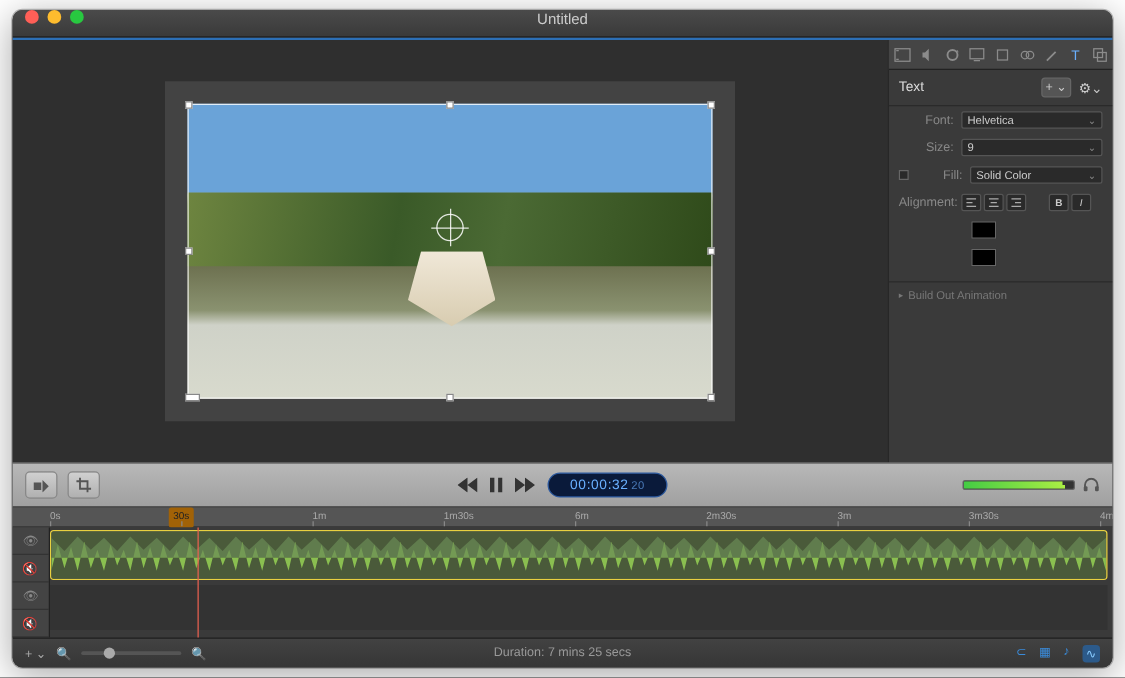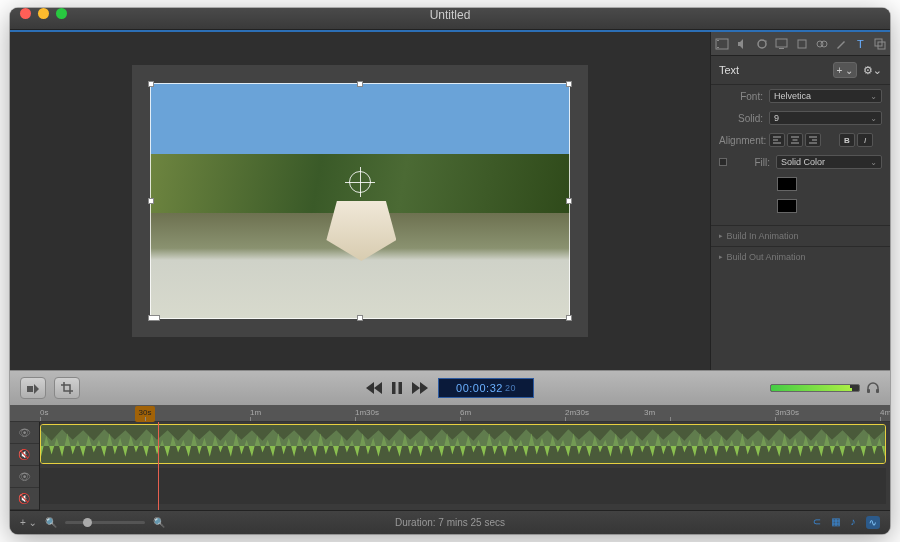--- a/index.html
+++ b/index.html
@@ -41,21 +41,21 @@
   .ck{width:8px;height:8px;border:1px solid #666;background:#2a2a2a;margin-right:3px;}
   .slider{flex:1;height:2px;background:#555;position:relative;border-radius:2px;}
   .slider::after{content:"";position:absolute;left:0;top:-4px;width:8px;height:8px;border-radius:50%;background:#888;}
   .sect{padding:5px 8px;border-top:1px solid #2a2a2a;color:#777;font-size:9px;display:flex;align-items:center;gap:4px;}
   .sect::before{content:"▸";font-size:7px;}
   .tools { height:36px; background:linear-gradient(#b8b8b8,#a0a0a0); border-top:1px solid #888; border-bottom:1px solid #555; display:flex; align-items:center; position:relative; }
   .tl-left{display:flex;gap:8px;padding-left:10px;}
   .tbtn{width:26px;height:22px;background:linear-gradient(#d0d0d0,#b0b0b0);border:1px solid #888;border-radius:4px;display:flex;align-items:center;justify-content:center;}
   .pb{position:absolute;left:50%;transform:translateX(-50%);display:flex;align-items:center;gap:10px;}
   .pb svg{cursor:pointer;}
-  .tc{width:96px;height:20px;background:#0a1a3a;border:1px solid #2c5aa0;border-radius:0;color:#6ab0ff;font-size:11px;display:flex;align-items:center;justify-content:center;letter-spacing:.5px;font-family:monospace;}
+  .tc{width:96px;height:20px;background:#0a1a3a;border:1px solid #2c5aa0;border-radius:10px;color:#6ab0ff;font-size:11px;display:flex;align-items:center;justify-content:center;letter-spacing:.5px;font-family:monospace;}
   .tc .f{color:#4a7ab8;font-size:9px;margin-left:2px;}
   .meter{position:absolute;right:10px;display:flex;align-items:center;gap:6px;}
   .mbar{width:90px;height:8px;background:#333;border:1px solid #666;border-radius:2px;position:relative;overflow:hidden;}
   .mbar::before{content:"";position:absolute;left:0;top:0;bottom:50%;right:10%;background:linear-gradient(90deg,#4c4,#ae4);}
   .mbar::after{content:"";position:absolute;left:0;top:50%;bottom:0;right:8%;background:linear-gradient(90deg,#4c4,#ae4);}
   .ruler{height:16px;background:#555;border-bottom:1px solid #333;position:relative;font-size:8px;color:#aaa;}
   .ruler span{position:absolute;top:2px;}
   .tick{position:absolute;top:11px;bottom:0;width:1px;background:#888;}
   .tracks{height:88px;background:#3a3a3a;position:relative;}
   .gutter{position:absolute;left:0;top:0;bottom:0;width:30px;background:#444;border-right:1px solid #222;display:flex;flex-direction:column;}
@@ -148,22 +148,27 @@
      <div style="display:flex;gap:6px;align-items:center">
        <div class="btn-plus">+ ⌄</div>
        <span style="color:#ccc">⚙︎⌄</span>
      </div>
    </div>
    <div class="row">
      <div class="lbl">Font:</div>
      <div class="field">Helvetica</div>
    </div>
    <div class="row">
-     <div class="lbl">Solid:</div>
+     <div class="lbl">Size:</div>
      <div class="field sizef">9</div>
+   </div>
+   <div class="row">
+     <div class="ck"></div>
+     <div class="lbl" style="width:34px">Fill:</div>
+     <div class="field">Solid Color</div>
    </div>
    <div class="row">
      <div class="lbl">Alignment:</div>
      <div class="aligns">
        <div class="ab">
               <svg width="8" height="8">
                 <path d="M0 1h8M0 4h5M0 7h8" stroke="#aaa"></path>
               </svg>
             </div>
        <div class="ab">
@@ -177,36 +182,28 @@
               </svg>
             </div>
      </div>
      <div style="width:6px"></div>
      <div class="aligns">
        <div class="ab" style="font-weight:700;color:#ccc;font-size:8px">B</div>
        <div class="ab" style="font-style:italic;color:#ccc;font-size:8px">I</div>
      </div>
    </div>
    <div class="row">
-     <div class="ck"></div>
-     <div class="lbl" style="width:34px">Fill:</div>
-     <div class="field">Solid Color</div>
-   </div>
-   <div class="row">
           <div style="width:52px"></div>
           <div class="sw"></div>
         </div>
    <div class="row">
           <div style="width:52px"></div>
           <div class="sw"></div>
         </div>
    <div style="height:8px"></div>
-   <div class="sect">
-          <span>Build In Animation</span>
-        </div>
    <div class="sect">
           <span>Build Out Animation</span>
         </div>
   </div>
  </div>
 
  <div class="tools">
    <div class="tl-left">
      <div class="tbtn">
           <svg width="14" height="12">
@@ -254,21 +251,21 @@
       <div class="tick" style="left: 30px;"></div>
       <div class="tick" style="left: 135px;"></div>
       <span style="left: 240px;">1m</span>
       <div class="tick" style="left: 240px;"></div>
       <span style="left: 345px;">1m30s</span>
       <div class="tick" style="left: 345px;"></div>
       <span style="left: 450px;">6m</span>
       <div class="tick" style="left: 450px;"></div>
       <span style="left: 555px;">2m30s</span>
       <div class="tick" style="left: 555px;"></div>
-      <span style="left: 634px;">3m</span>
+      <span style="left: 660px;">3m</span>
       <div class="tick" style="left: 660px;"></div>
       <span style="left: 765px;">3m30s</span>
       <div class="tick" style="left: 765px;"></div>
       <span style="left: 870px;">4m</span>
       <div class="tick" style="left: 870px;"></div>
     </div>
 
  <div class="tracks">
    <div class="ph"></div>
    <div class="gutter">

